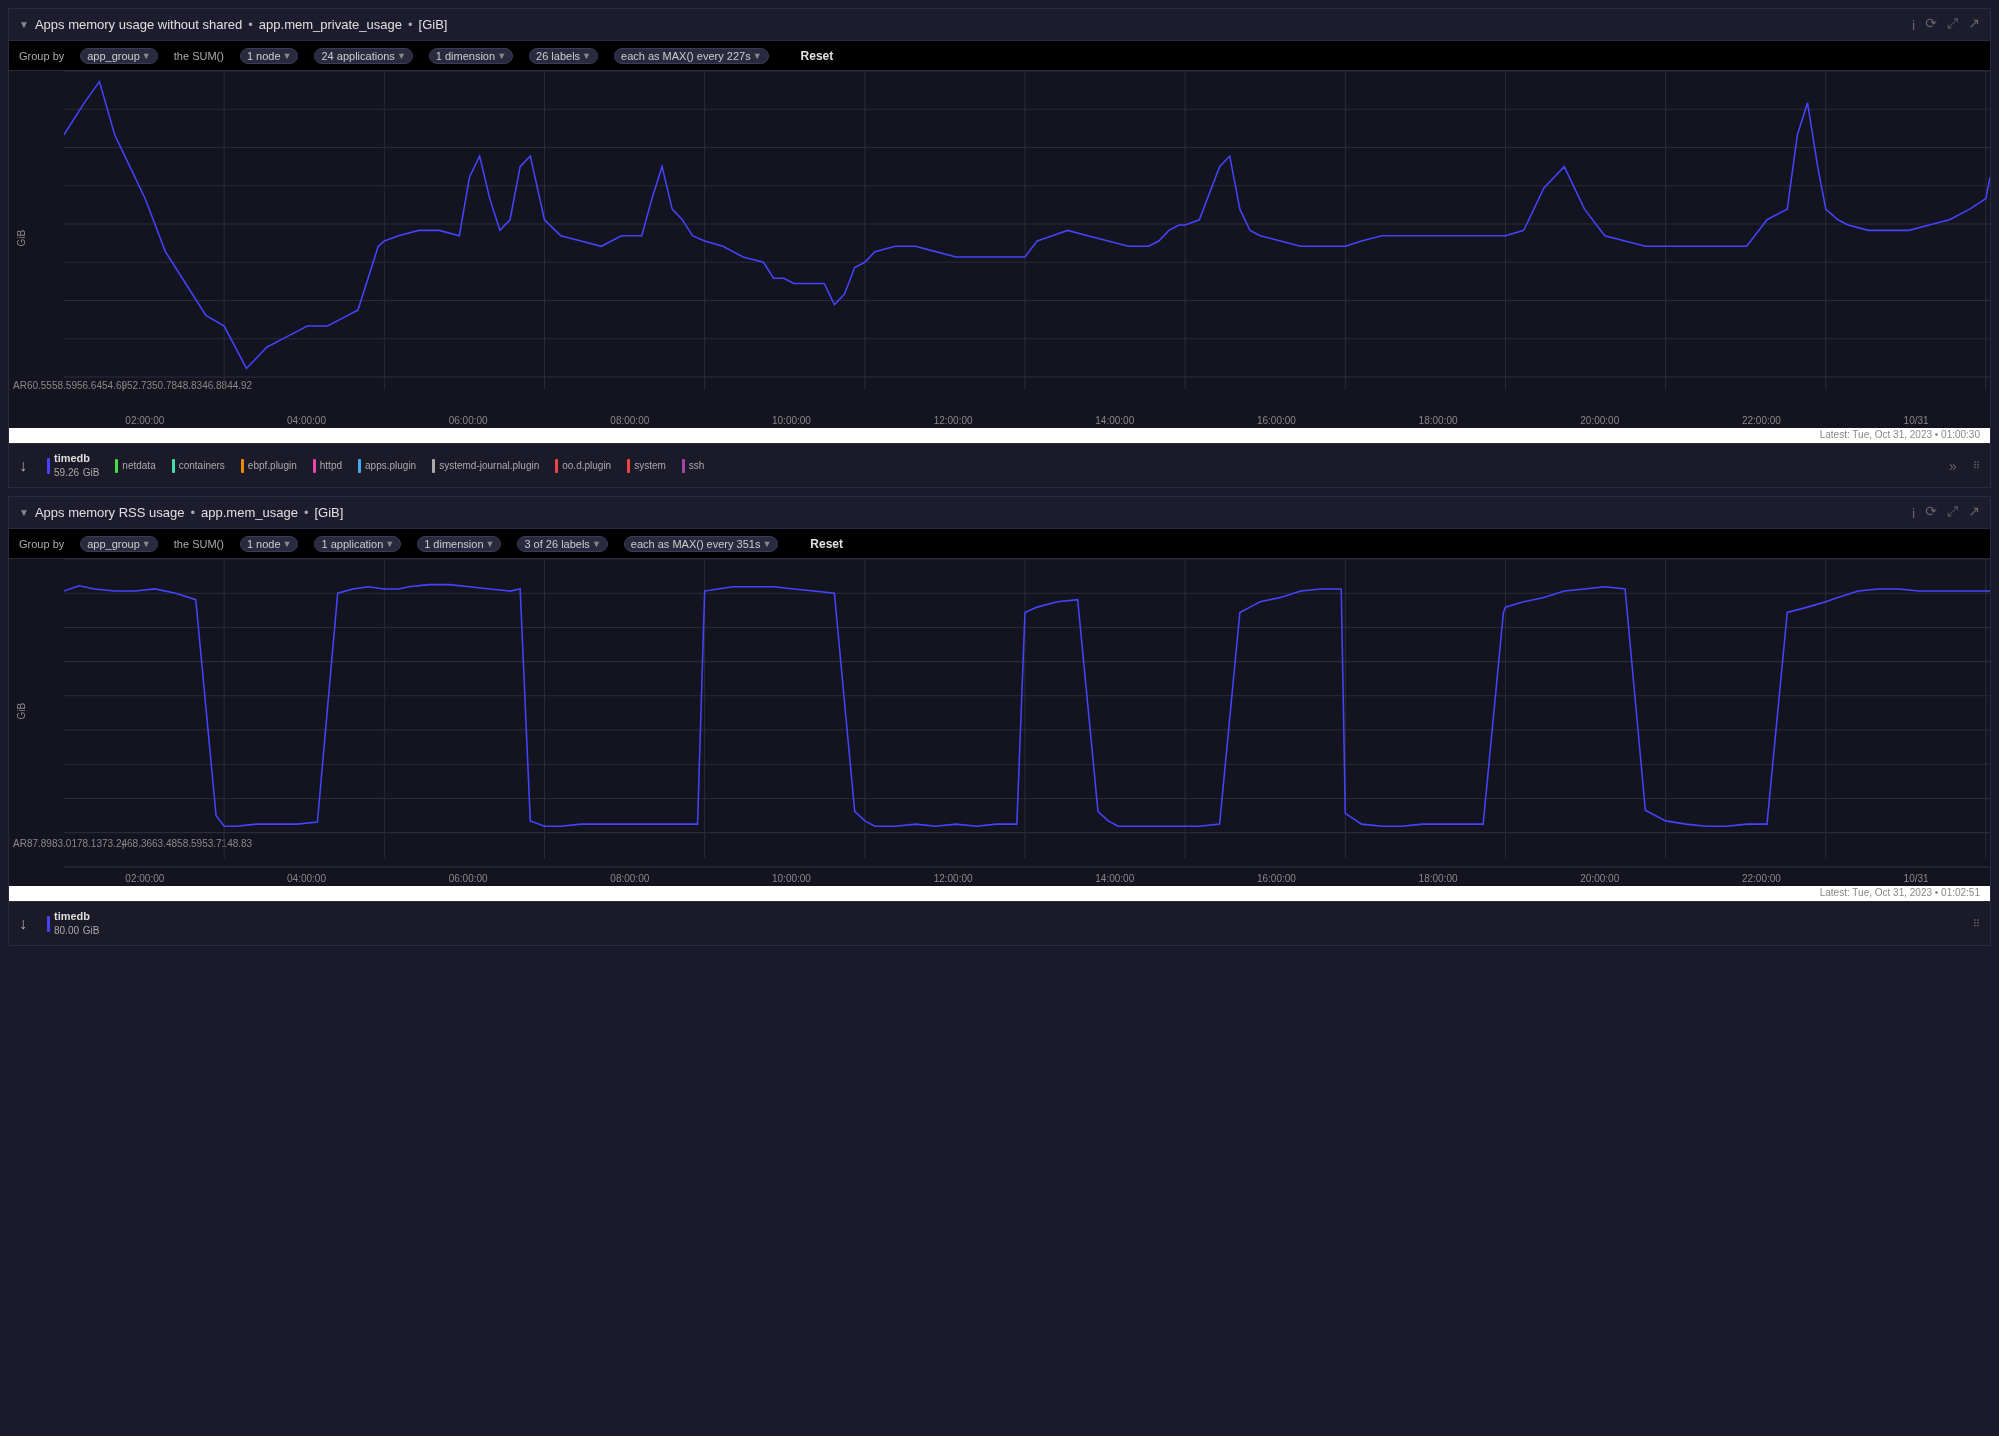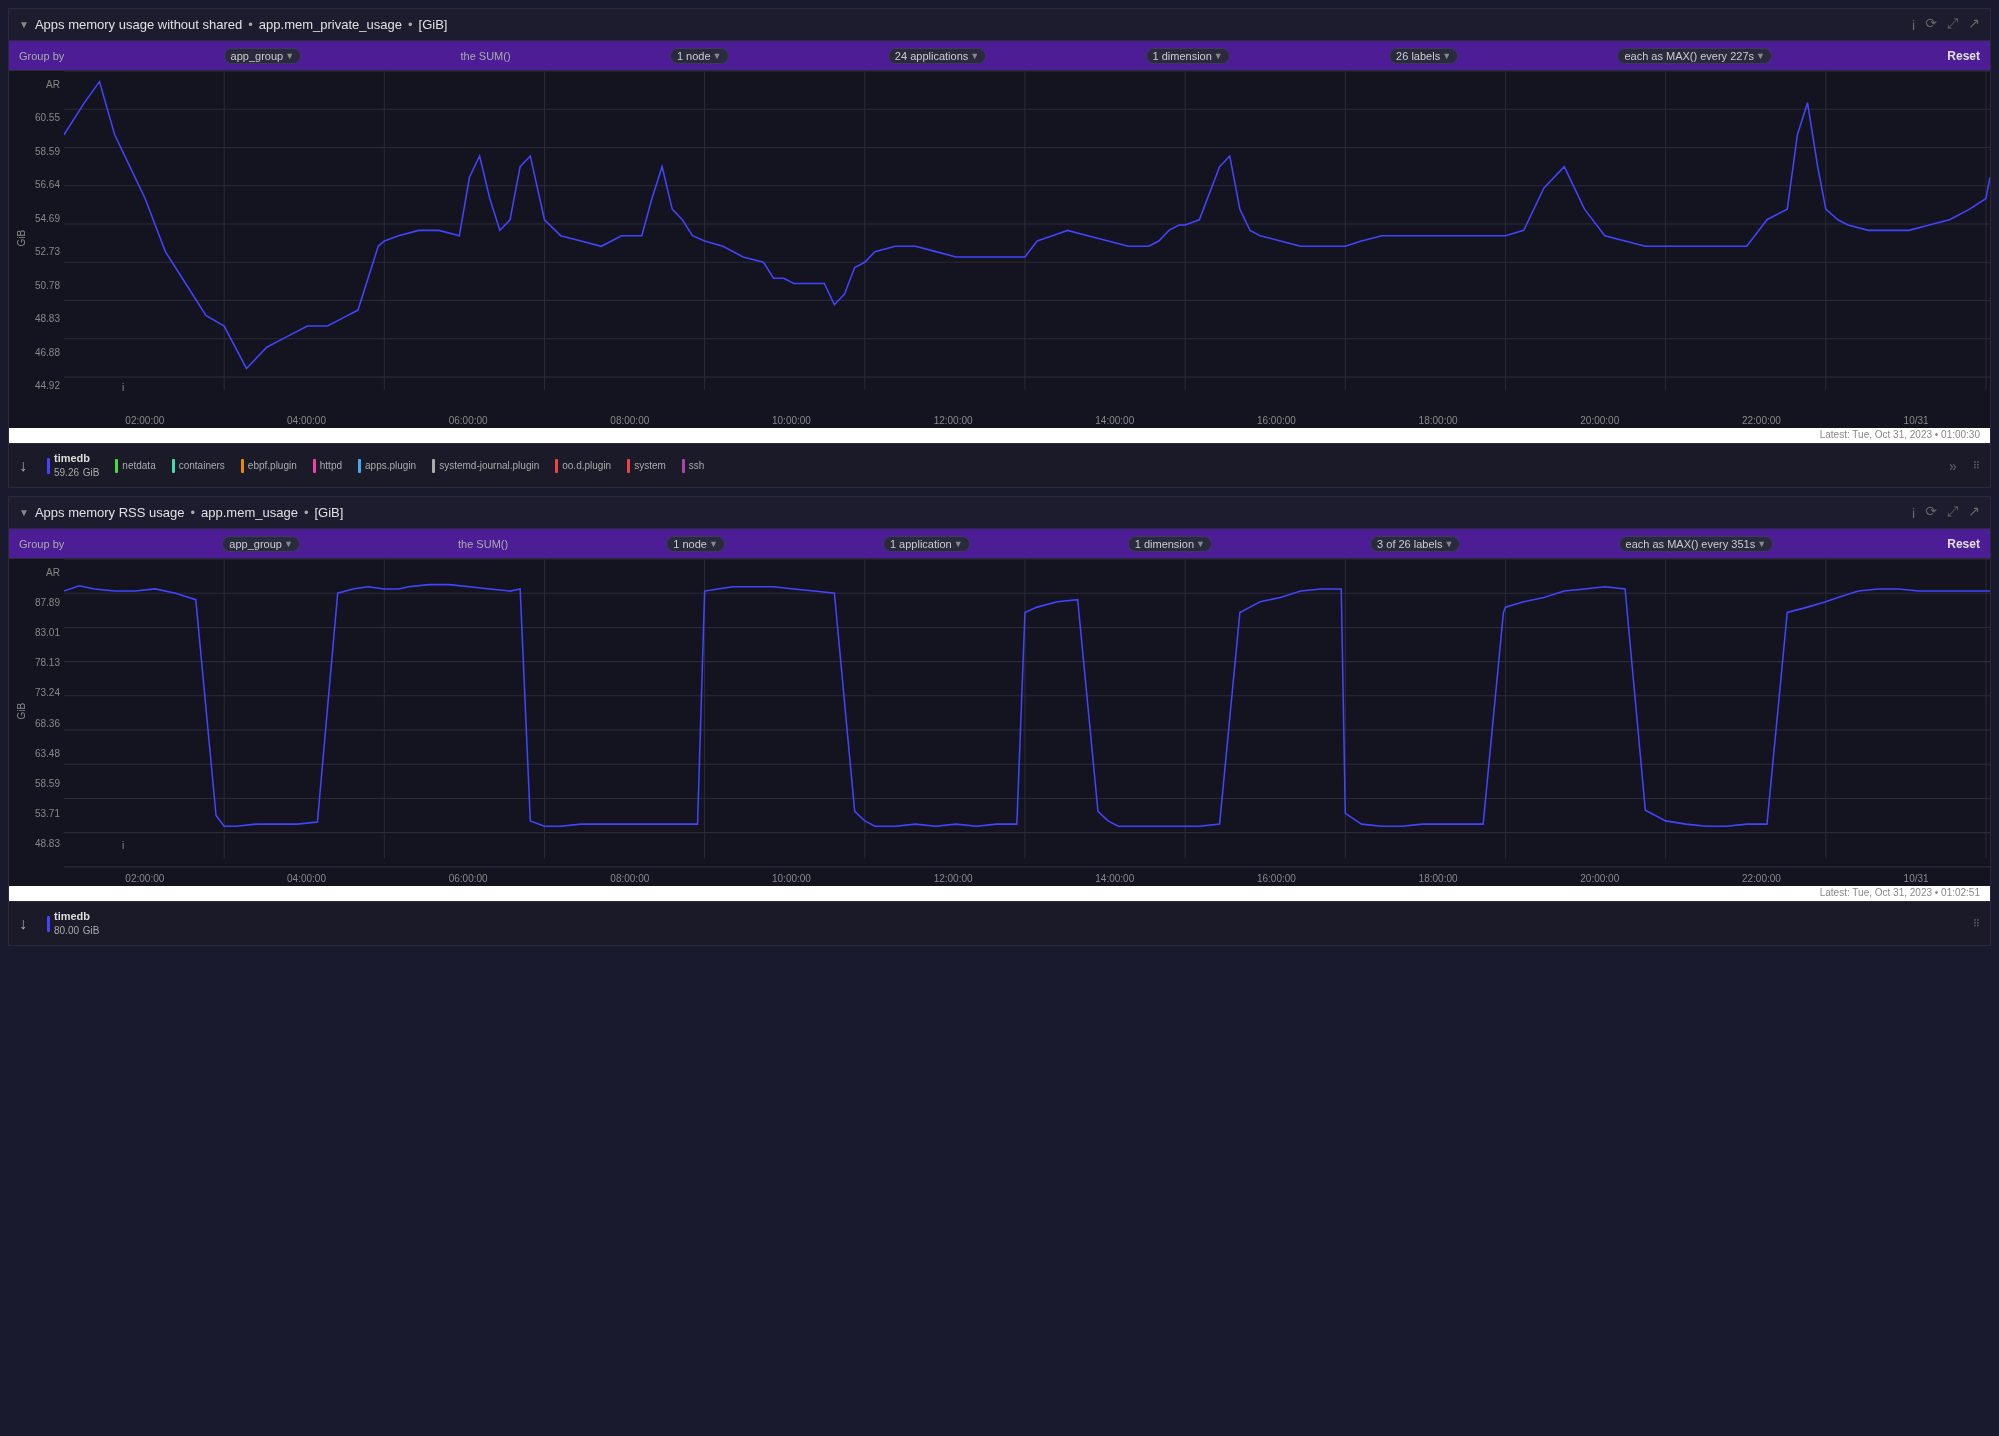--- a/index.html
+++ b/index.html
@@ -49,27 +49,26 @@
       font-size: 14px;
     }
 
     .panel-icons span {
       cursor: pointer;
     }
 
     .controls-bar {
       display: flex;
       align-items: center;
-      gap: 6px;
+      gap: 16px;
       padding: 4px 10px;
-      background: #4c1d95;
+      background: #000000;
       border-bottom: 1px solid #2a2a3a;
       height: 30px;
       flex-wrap: wrap;
-      justify-content: space-between;
     }
 
     .ctrl-label {
       color: #aaa;
       font-size: 11px;
     }
 
     .ctrl-btn {
       background: #2a2a3e;
       border: 1px solid #3a3a5a;
@@ -102,21 +101,21 @@
       background: #141420;
     }
 
     .chart-area-2 {
       height: 310px;
     }
 
     .y-axis {
       width: 55px;
       display: flex;
-      flex-direction: column;
+      flex-direction: row;
       justify-content: space-between;
       padding: 8px 4px 20px 4px;
       align-items: flex-end;
       color: #888;
       font-size: 10px;
       position: relative;
     }
 
     .y-axis-label {
       position: absolute;

